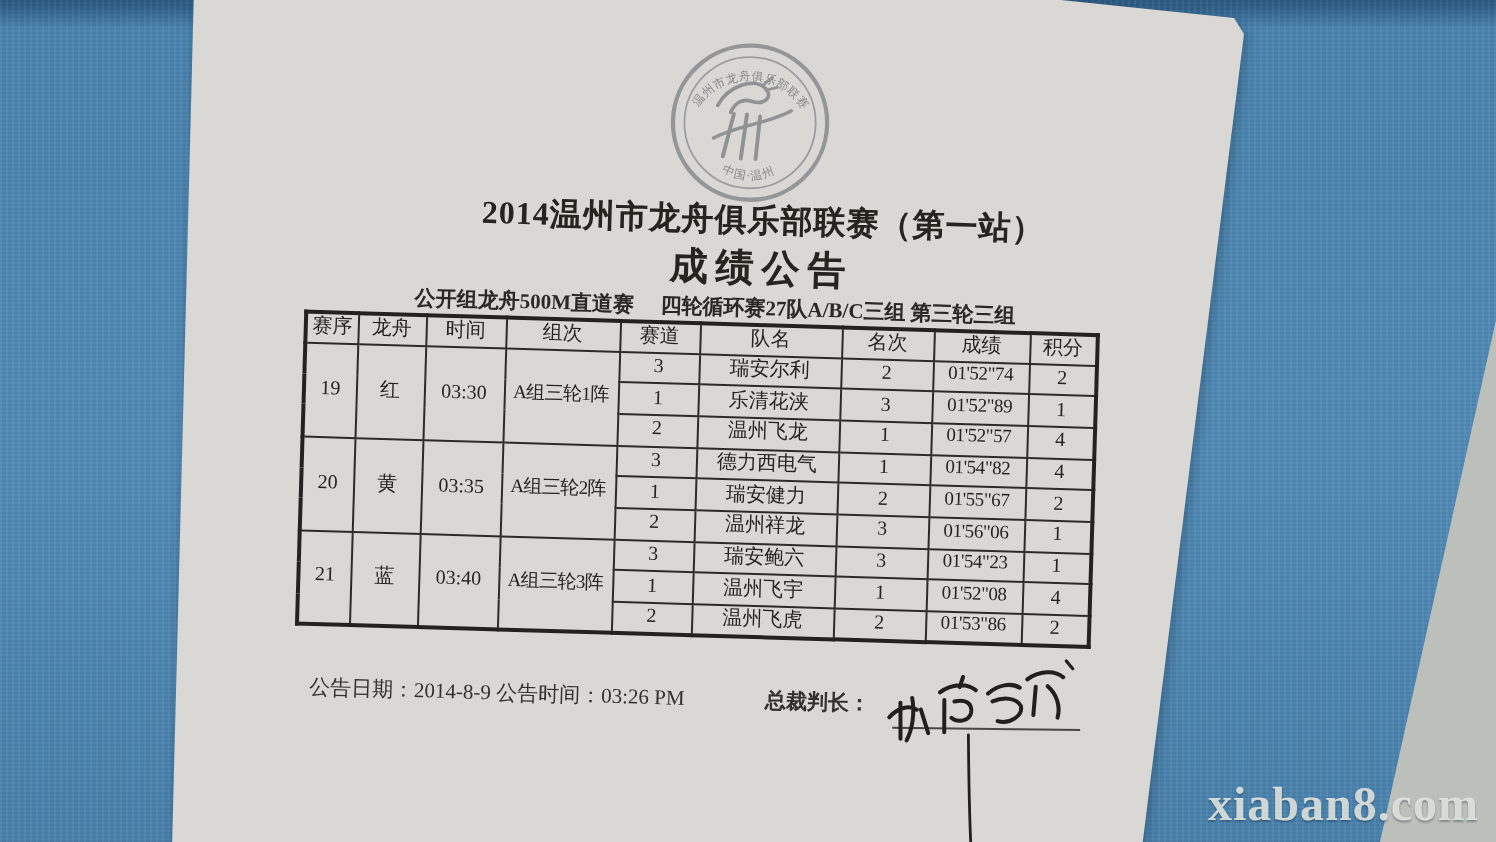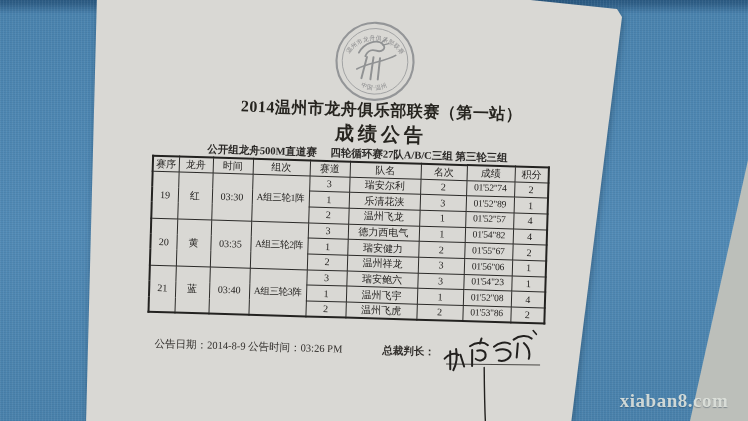--- a/index.html
+++ b/index.html
@@ -76,23 +76,23 @@
   .footer{position:absolute;left:0;top:337px;width:748px;font-size:10.5px;color:#33302d;}
   .footer span{position:absolute;white-space:nowrap;}
   .f-date{left:160px;}
   .f-ref{left:388px;font-weight:bold;}
   .sig-underline{position:absolute;left:452px;top:17px;width:94px;border-top:1.2px solid #4a4845;transform:rotate(-1deg);}
   .sig{position:absolute;left:443px;top:-22px;width:110px;height:110px;}
   .sig-text{position:absolute;left:455px;top:-14px;color:transparent;font-size:18px;}
   
   .watermark{
     position:absolute;left:604px;top:390px;width:140px;
-    font-family:"Liberation Serif",serif;font-size:19px;font-weight:bold;
+    font-family:"Liberation Serif",serif;font-size:24px;font-weight:bold;
     color:rgba(228,231,224,.88);text-shadow:0 1px 1px rgba(20,40,60,.35);
-    letter-spacing:.5px;text-align:center;
+    letter-spacing:.5px;text-align:left;
   }
 </style>
 </head>
 <body>
 
 <div class="wall"></div>
 <div class="corner-wedge"></div>
 
 <div class="paper-wrap">
   <div class="paper">

